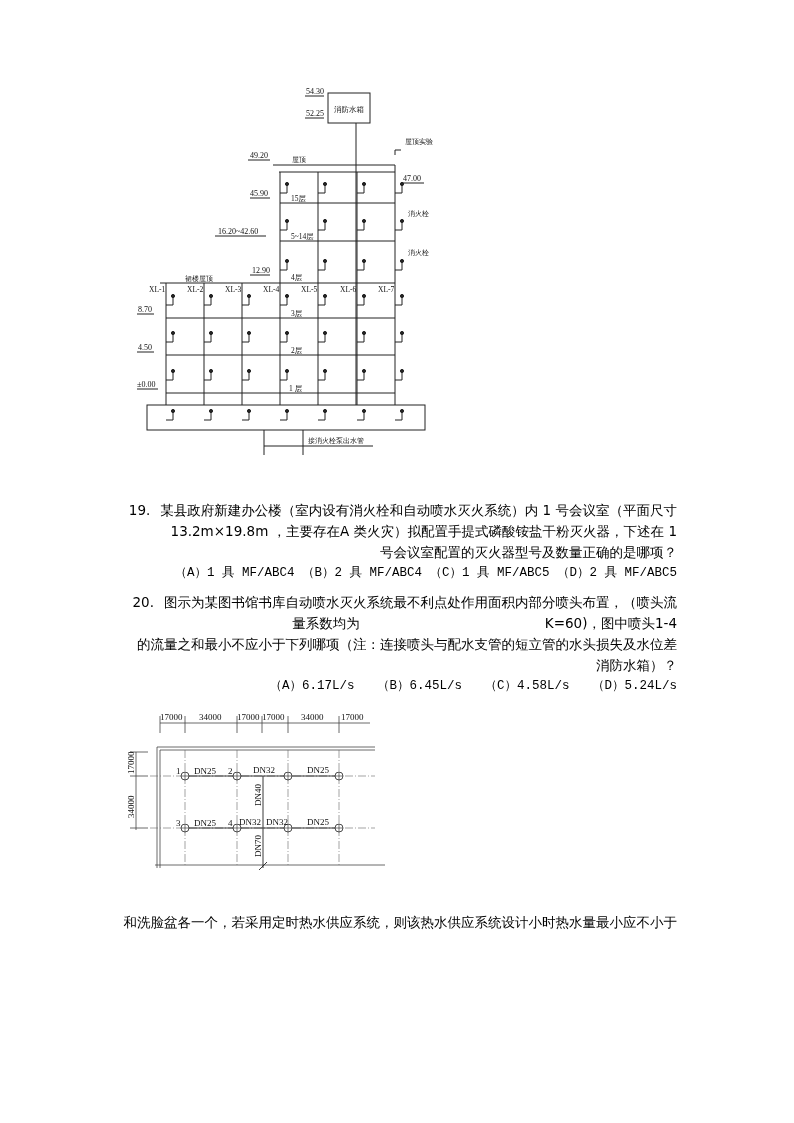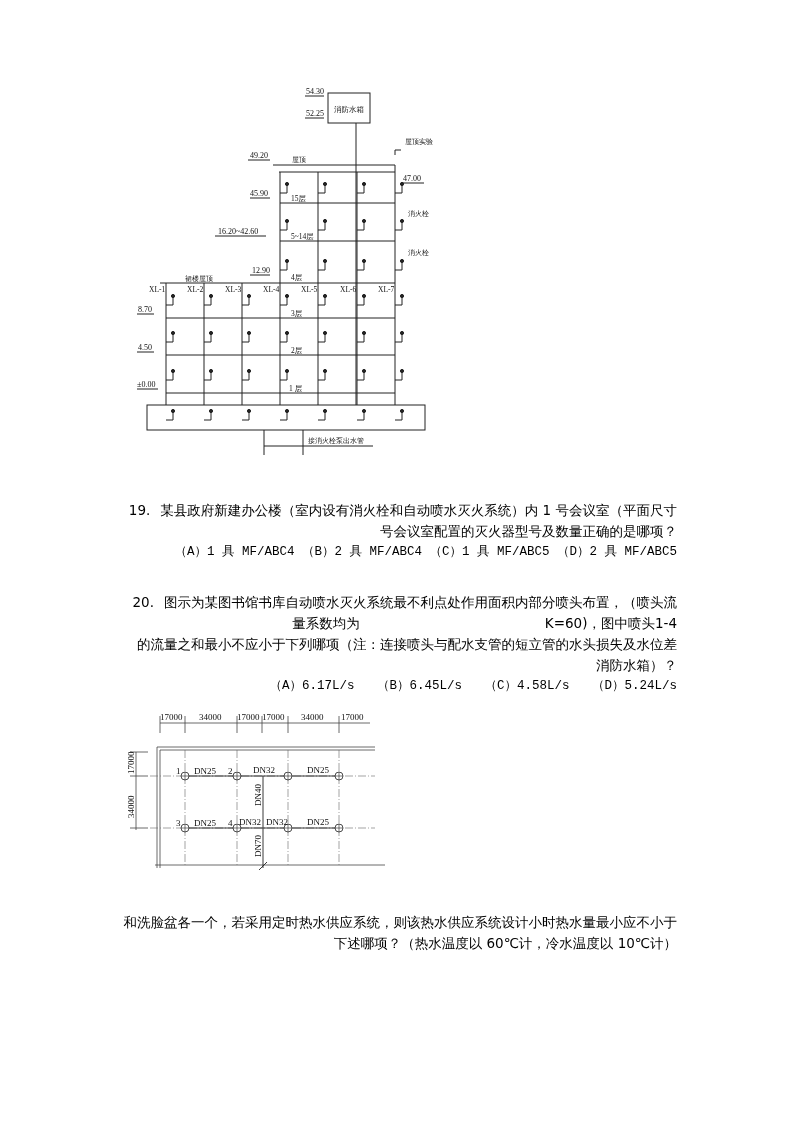--- a/index.html
+++ b/index.html
@@ -182,20 +182,21 @@
     <text x="138" y="350">4.50</text>
     <text x="291" y="353" font-size="7.5">2层</text>
     <text x="137" y="387">±0.00</text>
     <text x="289" y="391" font-size="7.5">1 层</text>
     <text x="308" y="443" font-size="7" style="font-family:'DejaVu Sans',sans-serif">接消火栓泵出水管</text>
   </g>
 </svg>
 
 <div class="q" style="top:500px;">
   <p><span class="num">19.</span><span>某县政府新建办公楼（室内设有消火栓和自动喷水灭火系统）内 1 号会议室（平面尺寸</span></p>
+  <p>13.2m×19.8m ，主要存在A 类火灾）拟配置手提式磷酸铵盐干粉灭火器，下述在 1</p>
   <p>号会议室配置的灭火器型号及数量正确的是哪项？</p>
   <p class="opts"><span>（A）1 具 MF/ABC4</span> <span>（B）2 具 MF/ABC4</span> <span>（C）1 具 MF/ABC5</span> <span>（D）2 具 MF/ABC5</span></p>
 </div>
 
 <div class="q" style="top:592px;">
   <p><span class="num">20.</span><span>图示为某图书馆书库自动喷水灭火系统最不利点处作用面积内部分喷头布置，（喷头流</span></p>
   <p><span>量系数均为</span><span class="gap" style="width:185px"></span><span>K=60)，图中喷头</span><span class="rt">1-4</span></p>
   <p>的流量之和最小不应小于下列哪项（注：连接喷头与配水支管的短立管的水头损失及水位差</p>
   <p>消防水箱）？</p>
   <p class="opts"><span>（A）6.17L/s</span>   <span>（B）6.45L/s</span>   <span>（C）4.58L/s</span>   <span>（D）5.24L/s</span></p>
@@ -289,14 +290,13 @@
     <text x="239" y="825">DN32</text>
     <text x="266" y="825">DN32</text>
     <text x="307" y="825">DN25</text>
     <text transform="translate(261,806) rotate(-90)">DN40</text>
     <text transform="translate(261,857) rotate(-90)">DN70</text>
   </g>
 </svg>
 
 <div class="q" style="top:912px;">
   <p>和洗脸盆各一个，若采用定时热水供应系统，则该热水供应系统设计小时热水量最小应不小于</p>
-  <p>下述哪项？（热水温度以 60℃计，冷水温度以 10℃计）</p>
 </div>
 
 </body></html>

